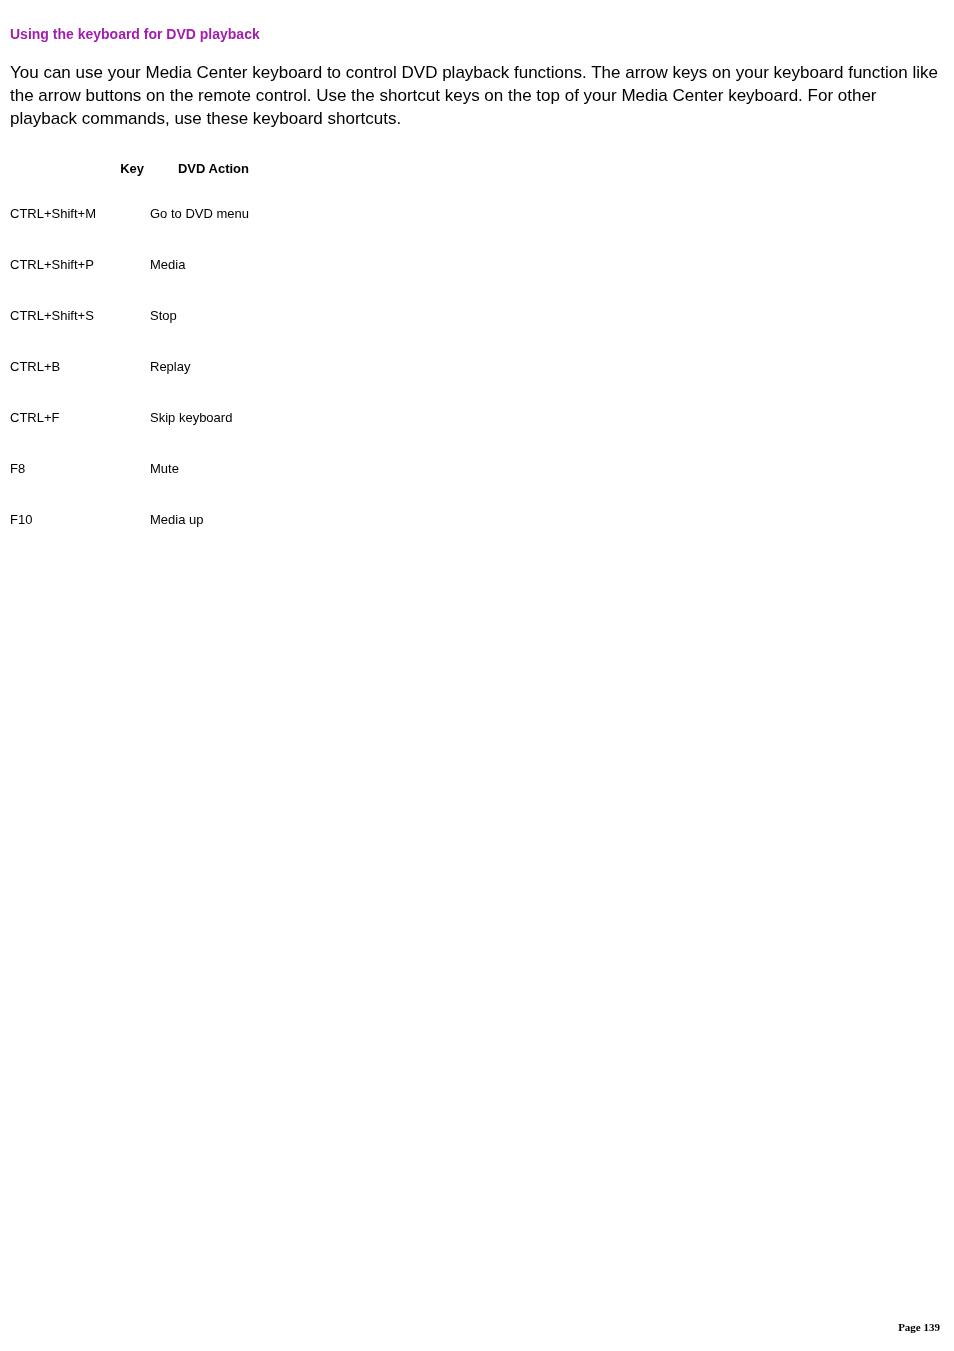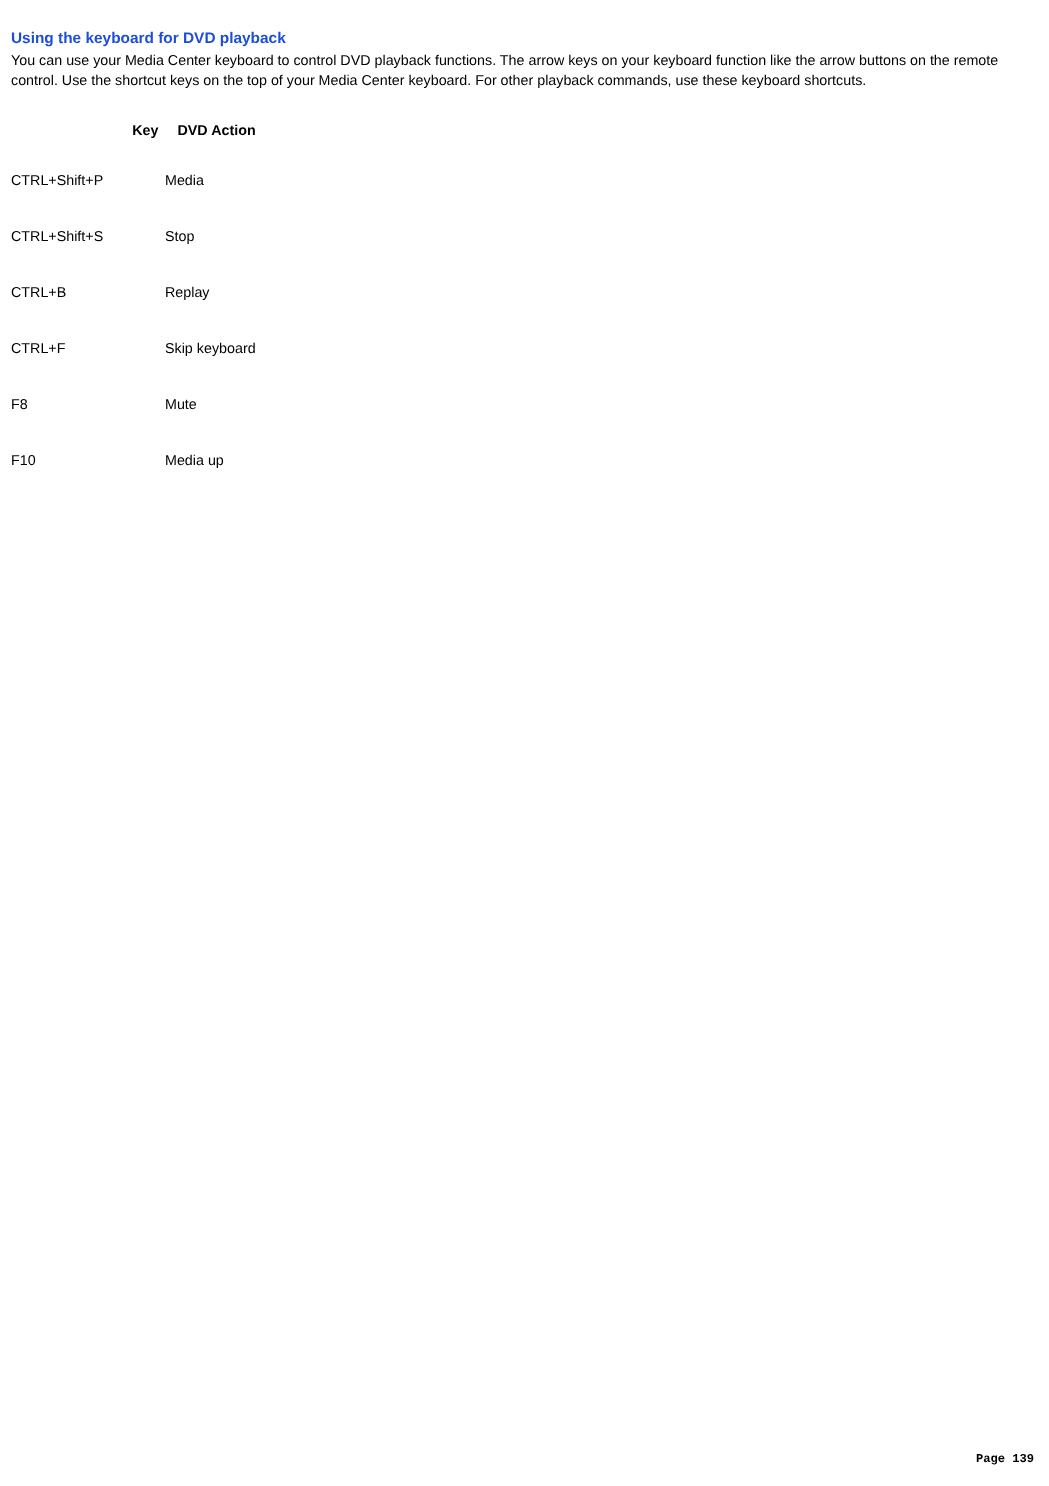--- a/index.html
+++ b/index.html
@@ -11,27 +11,27 @@
       font-family: Verdana, Geneva, sans-serif;
       font-size: 13px;
       color: #000;
       background: #fff;
       width: 954px;
       height: 1351px;
       position: relative;
       padding: 26px 10px 10px 10px;
     }
     .heading {
-      color: #1d4ed8;
+      color: #a21caf;
       font-weight: bold;
       font-size: 14px;
-      margin-bottom: 4px;
+      margin-bottom: 20px;
     }
     .intro {
-      font-size: 13px;
+      font-size: 17px;
       line-height: 1.35;
       margin-bottom: 30px;
       color: #000;
     }
     table {
       border-collapse: collapse;
     }
     th {
       text-align: right;
       font-weight: bold;
@@ -44,41 +44,45 @@
       padding: 0 6px 36px 0;
       vertical-align: top;
     }
     .col-key {
       width: 140px;
     }
     .page-number {
       position: absolute;
       bottom: 18px;
       right: 14px;
-      font-family: Liberation Mono, monospace;
+      font-family: Liberation Serif, serif;
       font-size: 11px;
       font-weight: bold;
       color: #000;
     }
   </style>
 </head>
 <body>
 
 <div class="heading">Using the keyboard for DVD playback</div>
 
 <p class="intro">You can use your Media Center keyboard to control DVD playback functions. The arrow keys on your keyboard function like the arrow buttons on the remote control. Use the shortcut keys on the top of your Media Center keyboard. For other playback commands, use these keyboard shortcuts.</p>
 
 <table>
   <thead>
     <tr>
       <th class="col-key">Key</th>
       <th>DVD Action</th>
     </tr>
   </thead>
   <tbody>
+    <tr>
+      <td class="col-key">CTRL+Shift+M</td>
+      <td>Go to DVD menu</td>
+    </tr>
     <tr>
       <td class="col-key">CTRL+Shift+P</td>
       <td>Media</td>
     </tr>
     <tr>
       <td class="col-key">CTRL+Shift+S</td>
       <td>Stop</td>
     </tr>
     <tr>
       <td class="col-key">CTRL+B</td>

